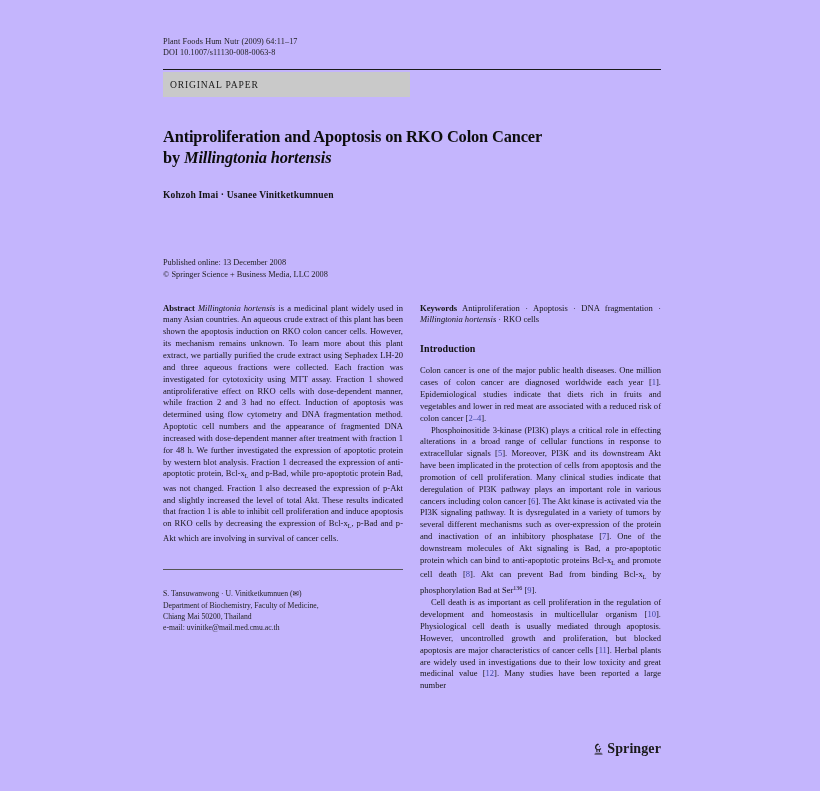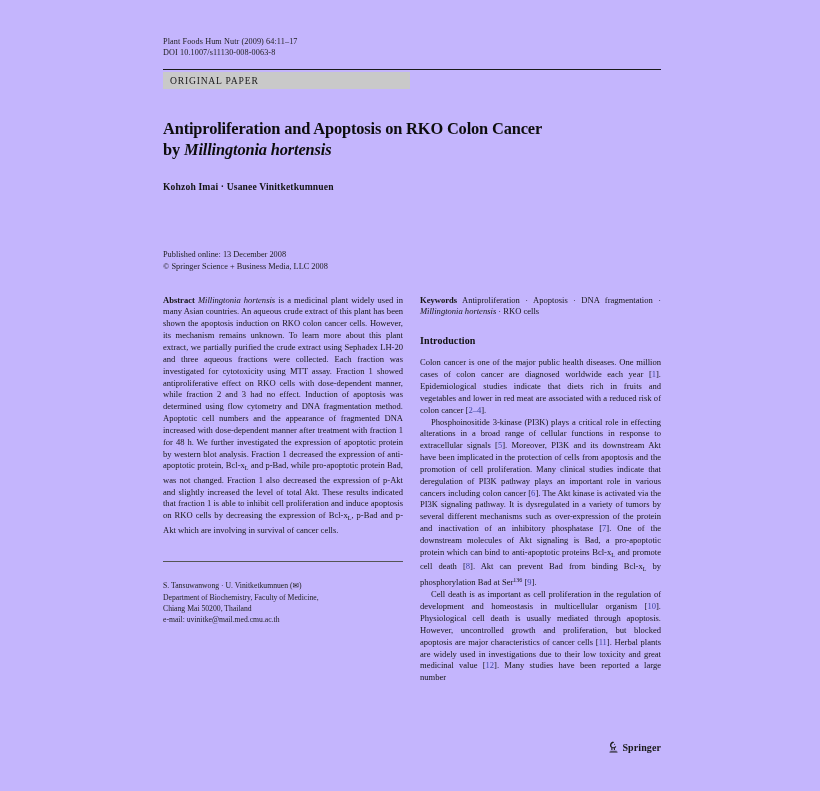--- a/index.html
+++ b/index.html
@@ -39,21 +39,21 @@
 
   
   .banner-wrap {
     margin-top: 10px;
     border-top: 1.6px solid #1a1a1a;
     padding-top: 2px;
   }
   .banner {
     background: #c9c9c9;
     width: 247px;
-    height: 17px;
+    height: 25px;
     display: flex;
     align-items: center;
     padding-left: 7px;
     box-sizing: border-box;
   }
   .banner-label {
     font-size: 9.6px;
     letter-spacing: 0.8px;
     color: #1a1a1a;
   }
@@ -144,21 +144,21 @@
     display: flex;
     align-items: center;
     gap: 3px;
   }
   .springer-mark {
     width: 11px;
     height: 12px;
     display: block;
   }
   .springer-word {
-    font-size: 10px;
+    font-size: 14px;
     font-weight: bold;
     color: #1a1a1a;
     letter-spacing: 0.1px;
   }
 </style>
 </head>
 <body>
 
 <div class="page">
   <div class="content">

